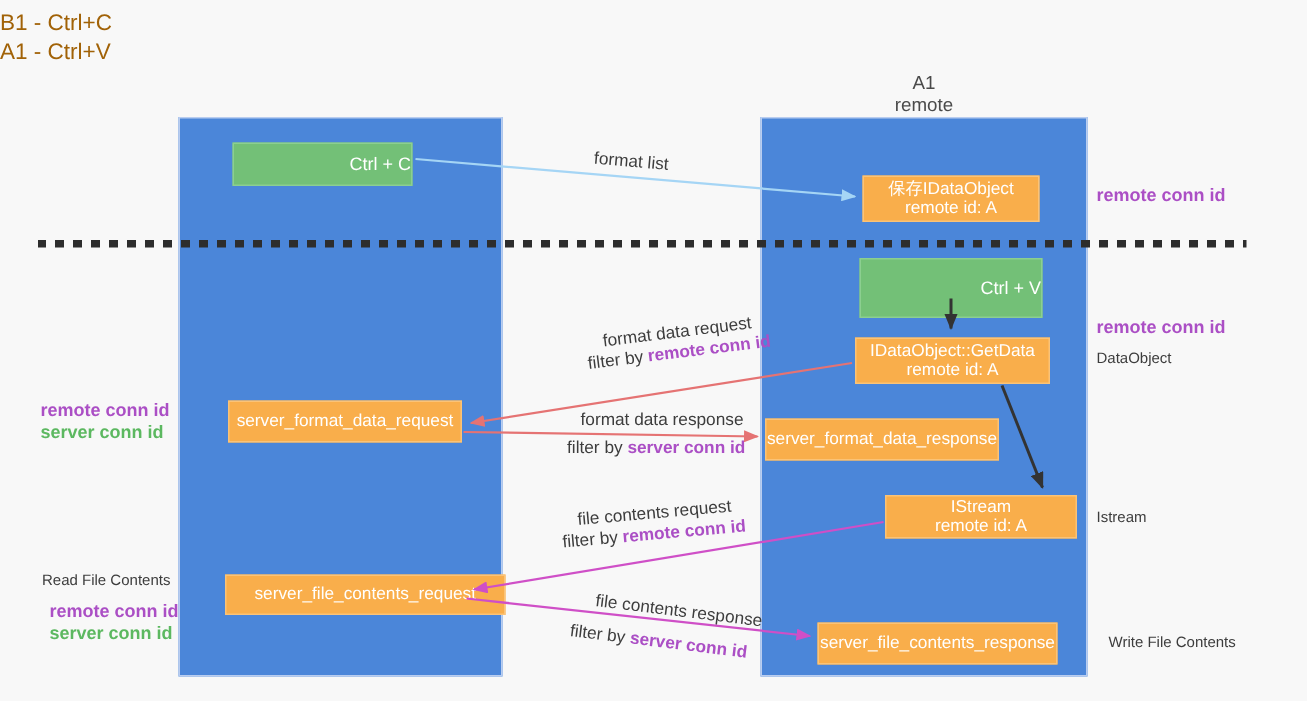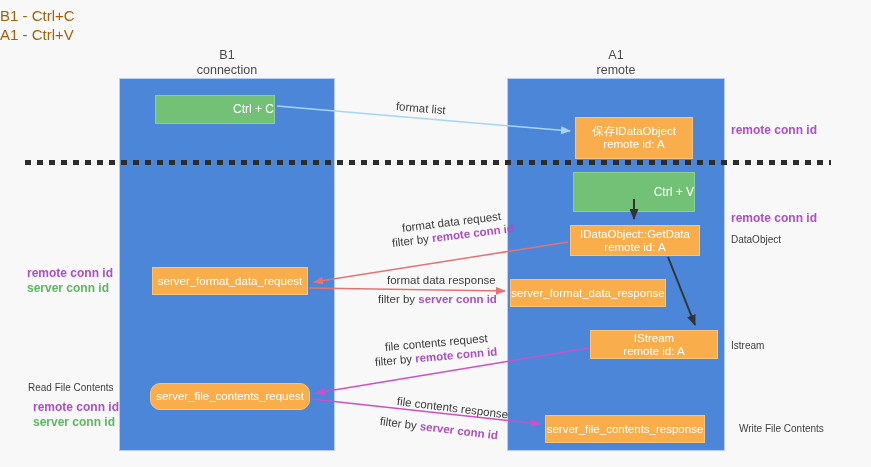--- a/index.html
+++ b/index.html
@@ -47,39 +47,35 @@
 </head>
 <body>
 
 <div id="stage">
 
   <div class="abs title">
     <div>B1 - Ctrl+C</div>
     <div>A1 - Ctrl+V</div>
   </div>
 
-  <div class="abs col-header" style="left:119px;width:216px;">
-    <div>B1</div>
-    <div>connection</div>
-  </div>
   <div class="abs col-header" style="left:507px;width:218px;">
     <div>A1</div>
     <div>remote</div>
   </div>
 
   <div class="abs lane" style="left:119px;width:216px;"></div>
   <div class="abs lane" style="left:507px;width:218px;"></div>
 
   <div class="abs dashed-line"></div>
 
   <div class="abs node green" style="left:155px;top:95px;width:120px;height:29px;font-size:12px;">
     <span class="nl">Ctrl + C</span>
   </div>
 
-  <div class="abs node orange" style="left:575px;top:117px;width:118px;height:42px;">
+  <div class="abs node orange" style="left:575px;top:117px;width:118px;height:31px;">
     <span class="nl">保存IDataObject</span>
     <span class="nl">remote id: A</span>
   </div>
 
   <div class="abs node green" style="left:573px;top:172px;width:122px;height:40px;font-size:12px;">
     <span class="nl">Ctrl + V</span>
   </div>
 
   <div class="abs node orange" style="left:570px;top:225px;width:130px;height:31px;">
     <span class="nl">IDataObject::GetData</span>
@@ -92,21 +88,21 @@
 
   <div class="abs node orange" style="left:510px;top:279px;width:156px;height:28px;">
     <span class="nl">server_format_data_response</span>
   </div>
 
   <div class="abs node orange" style="left:590px;top:330px;width:128px;height:29px;">
     <span class="nl">IStream</span>
     <span class="nl">remote id: A</span>
   </div>
 
-  <div class="abs node orange" style="left:150px;top:383px;width:160px;height:27px;border-radius:10px;">
+  <div class="abs node orange" style="left:150px;top:383px;width:187px;height:27px;">
     <span class="nl">server_file_contents_request</span>
   </div>
 
   <div class="abs node orange" style="left:545px;top:415px;width:160px;height:28px;">
     <span class="nl">server_file_contents_response</span>
   </div>
 
   <div class="abs arrow-label" style="left:396px;top:100px;transform:rotate(5deg);">format list</div>
 
   <div class="abs arrow-label" style="left:402px;top:222px;transform:rotate(-7deg);">format data request</div>

